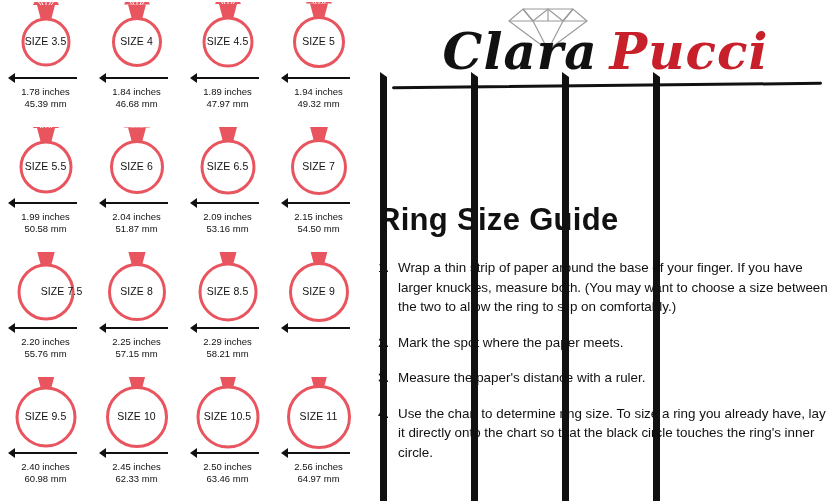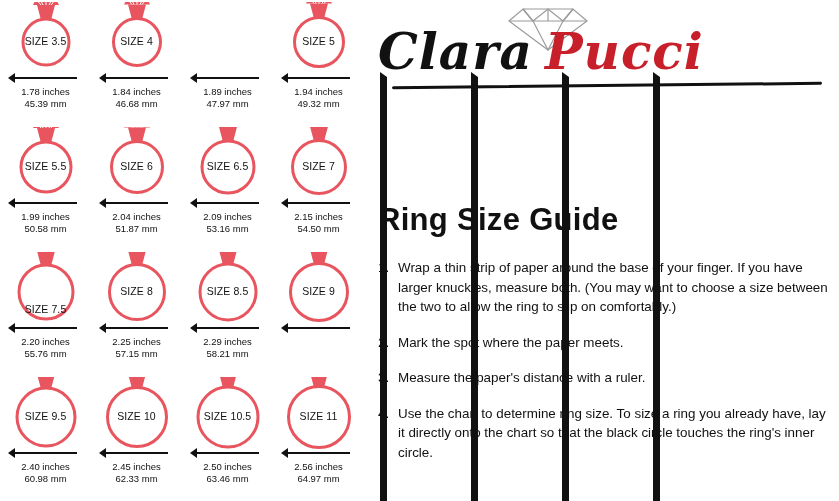--- a/index.html
+++ b/index.html
@@ -118,21 +118,21 @@
   .diamond-icon {
     position: absolute;
     left: 134px;
     top: 6px;
   }
   .logo-text {
     position: absolute;
     left: 6px;
     top: 22px;
     width: 455px;
-    text-align: left;
+    text-align: center;
     font-family: "DejaVu Serif", serif;
     font-size: 50px;
     font-style: italic;
     font-weight: bold;
     letter-spacing: 1px;
     white-space: nowrap;
   }
   .logo-clara { color: #111111; }
   .logo-pucci { color: #c8202b; margin-left: 12px; }
   .logo-underline {
@@ -231,20 +231,38 @@
           <div class="arrow-head left"></div>
           <div class="arrow-line"></div>
           <div class="arrow-head right"></div>
         </div>
         <div class="meas">
           <div>1.84 inches</div>
           <div>46.68 mm</div>
         </div>
       </div>
       <div class="cell">
+        <div class="ring-wrap">
+          <svg class="ring-svg" width="91" height="72" viewBox="0 0 91 72">
+            <circle cx="45.5" cy="40" r="24" fill="none" stroke="#e8555f" stroke-width="3"></circle>
+            <g fill="#e8555f">
+              <polygon points="36.5,2 54.5,2 50.5,17 40.5,17"></polygon>
+              <polygon points="32.5,2 58.5,2 55.5,-4 35.5,-4"></polygon>
+              <polygon points="39.5,-4 51.5,-4 48.5,-10 42.5,-10"></polygon>
+            </g>
+            <g stroke="#ffffff" stroke-width="1">
+              <line x1="35.5" y1="-4" x2="40.5" y2="2"></line>
+              <line x1="55.5" y1="-4" x2="50.5" y2="2"></line>
+              <line x1="39.5" y1="-4" x2="42.5" y2="2"></line>
+              <line x1="51.5" y1="-4" x2="48.5" y2="2"></line>
+              <line x1="45.5" y1="-4" x2="45.5" y2="2"></line>
+            </g>
+          </svg>
+          <div class="size-label" style="top: 33px;">SIZE 4.5</div>
+        </div>
         <div class="arrow-row">
           <div class="arrow-head left"></div>
           <div class="arrow-line"></div>
           <div class="arrow-head right"></div>
         </div>
         <div class="meas">
           <div>1.89 inches</div>
           <div>47.97 mm</div>
         </div>
       </div>
@@ -403,21 +421,21 @@
               <polygon points="39.5,-7 51.5,-7 48.5,-13 42.5,-13"></polygon>
             </g>
             <g stroke="#ffffff" stroke-width="1">
               <line x1="35.5" y1="-7" x2="40.5" y2="-1"></line>
               <line x1="55.5" y1="-7" x2="50.5" y2="-1"></line>
               <line x1="39.5" y1="-7" x2="42.5" y2="-1"></line>
               <line x1="51.5" y1="-7" x2="48.5" y2="-1"></line>
               <line x1="45.5" y1="-7" x2="45.5" y2="-1"></line>
             </g>
           </svg>
-          <div class="size-label" style="top: 51px;">SIZE 7.5</div>
+          <div class="size-label" style="top: 33px; padding-left: 16px;">SIZE 7.5</div>
         </div>
         <div class="arrow-row">
           <div class="arrow-head left"></div>
           <div class="arrow-line"></div>
           <div class="arrow-head right"></div>
         </div>
         <div class="meas">
           <div>2.20 inches</div>
           <div>55.76 mm</div>
         </div>

